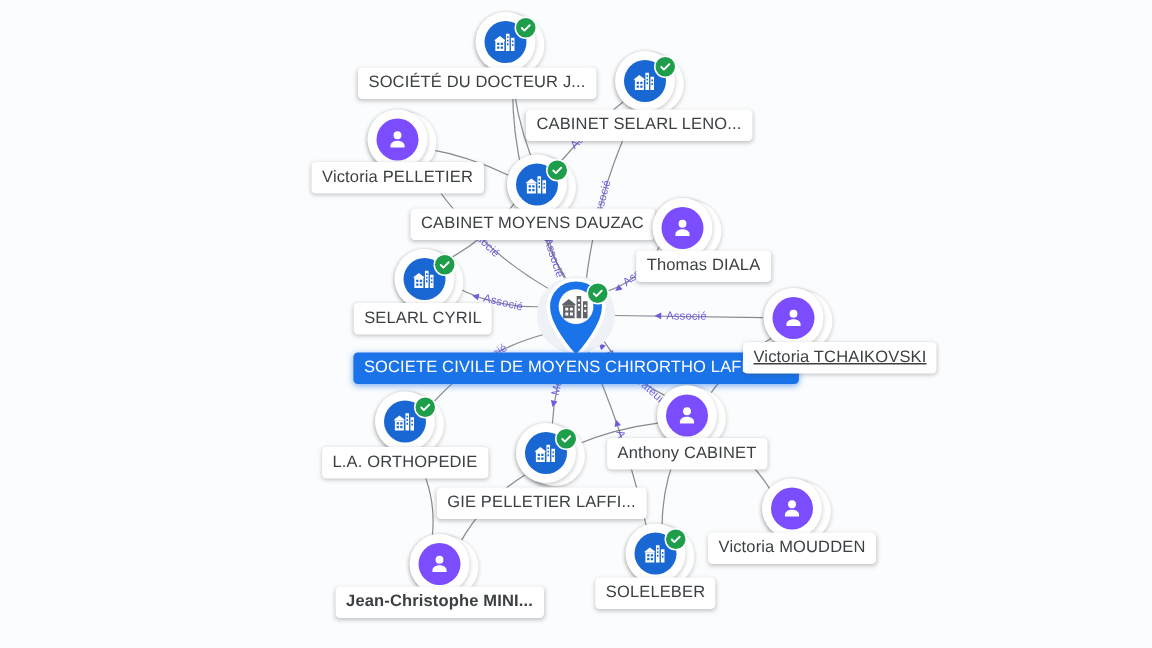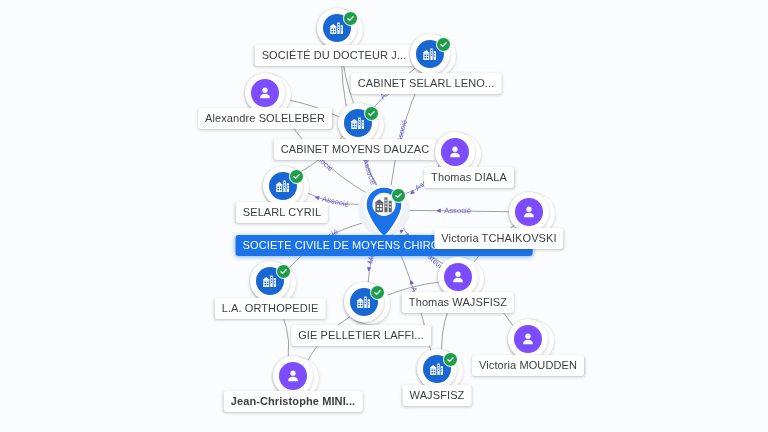--- a/index.html
+++ b/index.html
@@ -208,21 +208,21 @@
     <path fill="#ffffff" d="M16.8 20H20V8.2h-3.2V20zm.9-9.4h1.4v1.6h-1.4v-1.6zm0 3.4h1.4v1.6h-1.4V14z"></path>
     <path fill="#ffffff" d="M2.4 10.2L7 6.6l4.6 3.6v.8H2.4v-.8z"></path>
   </svg>
         </div>
         <div class="check-badge">
           <svg width="9" height="9" viewBox="0 0 24 24" aria-hidden="true">
     <path fill="none" stroke="#ffffff" stroke-width="3.4" stroke-linecap="round" stroke-linejoin="round" d="M5 12.5l4.5 4.5L19 7.5"></path>
   </svg>
         </div>
       </div>
-      <div class="node-label" style="left: 334px; top: 45px;">SOCIÉTÉ DU DOCTEUR J...</div>
+      <div class="node-label" style="left: 318px; top: 45px;">SOCIÉTÉ DU DOCTEUR J...</div>
       <div class="node company" style="left: 430px; top: 54px;">
         <div class="stack s1"></div>
         <div class="stack s2"></div>
         <div class="stack s3"></div>
         <div class="disc"></div>
         <div class="glyph">
           <svg width="18" height="18" viewBox="0 0 24 24" aria-hidden="true">
     <path fill="#ffffff" d="M3 20h8v-9H3v9zm1.6-7.4h2v2h-2v-2zm3.2 0h2v2h-2v-2zM4.6 16h2v2h-2v-2zm3.2 0h2v2h-2v-2z"></path>
     <path fill="#ffffff" d="M12.4 20h3.2V4.6h-3.2V20zm.9-13.2h1.4v1.6h-1.4V6.8zm0 3.2h1.4v1.6h-1.4V10zm0 3.2h1.4v1.6h-1.4v-1.6z"></path>
     <path fill="#ffffff" d="M16.8 20H20V8.2h-3.2V20zm.9-9.4h1.4v1.6h-1.4v-1.6zm0 3.4h1.4v1.6h-1.4V14z"></path>
@@ -241,21 +241,21 @@
         <div class="stack s2"></div>
         <div class="stack s3"></div>
         <div class="disc"></div>
         <div class="glyph">
           <svg width="18" height="18" viewBox="0 0 24 24" aria-hidden="true">
     <circle cx="12" cy="8.2" r="3.5" fill="#ffffff"></circle>
     <path fill="#ffffff" d="M12 13c-3.6 0-6.3 2-6.3 4.3V19h12.6v-1.7C18.3 15 15.6 13 12 13z"></path>
   </svg>
         </div>
       </div>
-      <div class="node-label" style="left: 265px; top: 108px;">Alexandre SOLELEBER</div>
+      <div class="node-label" style="left: 265px; top: 108px;">Victoria PELLETIER</div>
       <div class="node company" style="left: 358px; top: 123px;">
         <div class="stack s1"></div>
         <div class="stack s2"></div>
         <div class="stack s3"></div>
         <div class="disc"></div>
         <div class="glyph">
           <svg width="18" height="18" viewBox="0 0 24 24" aria-hidden="true">
     <path fill="#ffffff" d="M3 20h8v-9H3v9zm1.6-7.4h2v2h-2v-2zm3.2 0h2v2h-2v-2zM4.6 16h2v2h-2v-2zm3.2 0h2v2h-2v-2z"></path>
     <path fill="#ffffff" d="M12.4 20h3.2V4.6h-3.2V20zm.9-13.2h1.4v1.6h-1.4V6.8zm0 3.2h1.4v1.6h-1.4V10zm0 3.2h1.4v1.6h-1.4v-1.6z"></path>
     <path fill="#ffffff" d="M16.8 20H20V8.2h-3.2V20zm.9-9.4h1.4v1.6h-1.4v-1.6zm0 3.4h1.4v1.6h-1.4V14z"></path>
@@ -307,21 +307,21 @@
         <div class="stack s2"></div>
         <div class="stack s3"></div>
         <div class="disc"></div>
         <div class="glyph">
           <svg width="18" height="18" viewBox="0 0 24 24" aria-hidden="true">
     <circle cx="12" cy="8.2" r="3.5" fill="#ffffff"></circle>
     <path fill="#ffffff" d="M12 13c-3.6 0-6.3 2-6.3 4.3V19h12.6v-1.7C18.3 15 15.6 13 12 13z"></path>
   </svg>
         </div>
       </div>
-      <div class="node-label" style="left: 499px; top: 228px;">Victoria TCHAIKOVSKI</div>
+      <div class="node-label" style="left: 560px; top: 228px; text-decoration: underline;">Victoria TCHAIKOVSKI</div>
       <div class="node company" style="left: 270px; top: 281px;">
         <div class="stack s1"></div>
         <div class="stack s2"></div>
         <div class="stack s3"></div>
         <div class="disc"></div>
         <div class="glyph">
           <svg width="18" height="18" viewBox="0 0 24 24" aria-hidden="true">
     <path fill="#ffffff" d="M3 20h8v-9H3v9zm1.6-7.4h2v2h-2v-2zm3.2 0h2v2h-2v-2zM4.6 16h2v2h-2v-2zm3.2 0h2v2h-2v-2z"></path>
     <path fill="#ffffff" d="M12.4 20h3.2V4.6h-3.2V20zm.9-13.2h1.4v1.6h-1.4V6.8zm0 3.2h1.4v1.6h-1.4V10zm0 3.2h1.4v1.6h-1.4v-1.6z"></path>
     <path fill="#ffffff" d="M16.8 20H20V8.2h-3.2V20zm.9-9.4h1.4v1.6h-1.4v-1.6zm0 3.4h1.4v1.6h-1.4V14z"></path>
@@ -340,21 +340,21 @@
         <div class="stack s2"></div>
         <div class="stack s3"></div>
         <div class="disc"></div>
         <div class="glyph">
           <svg width="18" height="18" viewBox="0 0 24 24" aria-hidden="true">
     <circle cx="12" cy="8.2" r="3.5" fill="#ffffff"></circle>
     <path fill="#ffffff" d="M12 13c-3.6 0-6.3 2-6.3 4.3V19h12.6v-1.7C18.3 15 15.6 13 12 13z"></path>
   </svg>
         </div>
       </div>
-      <div class="node-label" style="left: 458px; top: 292px;">Thomas WAJSFISZ</div>
+      <div class="node-label" style="left: 458px; top: 292px;">Anthony CABINET</div>
       <div class="node company" style="left: 364px; top: 302px;">
         <div class="stack s1"></div>
         <div class="stack s2"></div>
         <div class="stack s3"></div>
         <div class="disc"></div>
         <div class="glyph">
           <svg width="18" height="18" viewBox="0 0 24 24" aria-hidden="true">
     <path fill="#ffffff" d="M3 20h8v-9H3v9zm1.6-7.4h2v2h-2v-2zm3.2 0h2v2h-2v-2zM4.6 16h2v2h-2v-2zm3.2 0h2v2h-2v-2z"></path>
     <path fill="#ffffff" d="M12.4 20h3.2V4.6h-3.2V20zm.9-13.2h1.4v1.6h-1.4V6.8zm0 3.2h1.4v1.6h-1.4V10zm0 3.2h1.4v1.6h-1.4v-1.6z"></path>
     <path fill="#ffffff" d="M16.8 20H20V8.2h-3.2V20zm.9-9.4h1.4v1.6h-1.4v-1.6zm0 3.4h1.4v1.6h-1.4V14z"></path>
@@ -393,21 +393,21 @@
     <path fill="#ffffff" d="M16.8 20H20V8.2h-3.2V20zm.9-9.4h1.4v1.6h-1.4v-1.6zm0 3.4h1.4v1.6h-1.4V14z"></path>
     <path fill="#ffffff" d="M2.4 10.2L7 6.6l4.6 3.6v.8H2.4v-.8z"></path>
   </svg>
         </div>
         <div class="check-badge">
           <svg width="9" height="9" viewBox="0 0 24 24" aria-hidden="true">
     <path fill="none" stroke="#ffffff" stroke-width="3.4" stroke-linecap="round" stroke-linejoin="round" d="M5 12.5l4.5 4.5L19 7.5"></path>
   </svg>
         </div>
       </div>
-      <div class="node-label" style="left: 437px; top: 385px;">WAJSFISZ</div>
+      <div class="node-label" style="left: 437px; top: 385px;">SOLELEBER</div>
       <div class="node person" style="left: 293px; top: 376px;">
         <div class="stack s1"></div>
         <div class="stack s2"></div>
         <div class="stack s3"></div>
         <div class="disc"></div>
         <div class="glyph">
           <svg width="18" height="18" viewBox="0 0 24 24" aria-hidden="true">
     <circle cx="12" cy="8.2" r="3.5" fill="#ffffff"></circle>
     <path fill="#ffffff" d="M12 13c-3.6 0-6.3 2-6.3 4.3V19h12.6v-1.7C18.3 15 15.6 13 12 13z"></path>
   </svg>

